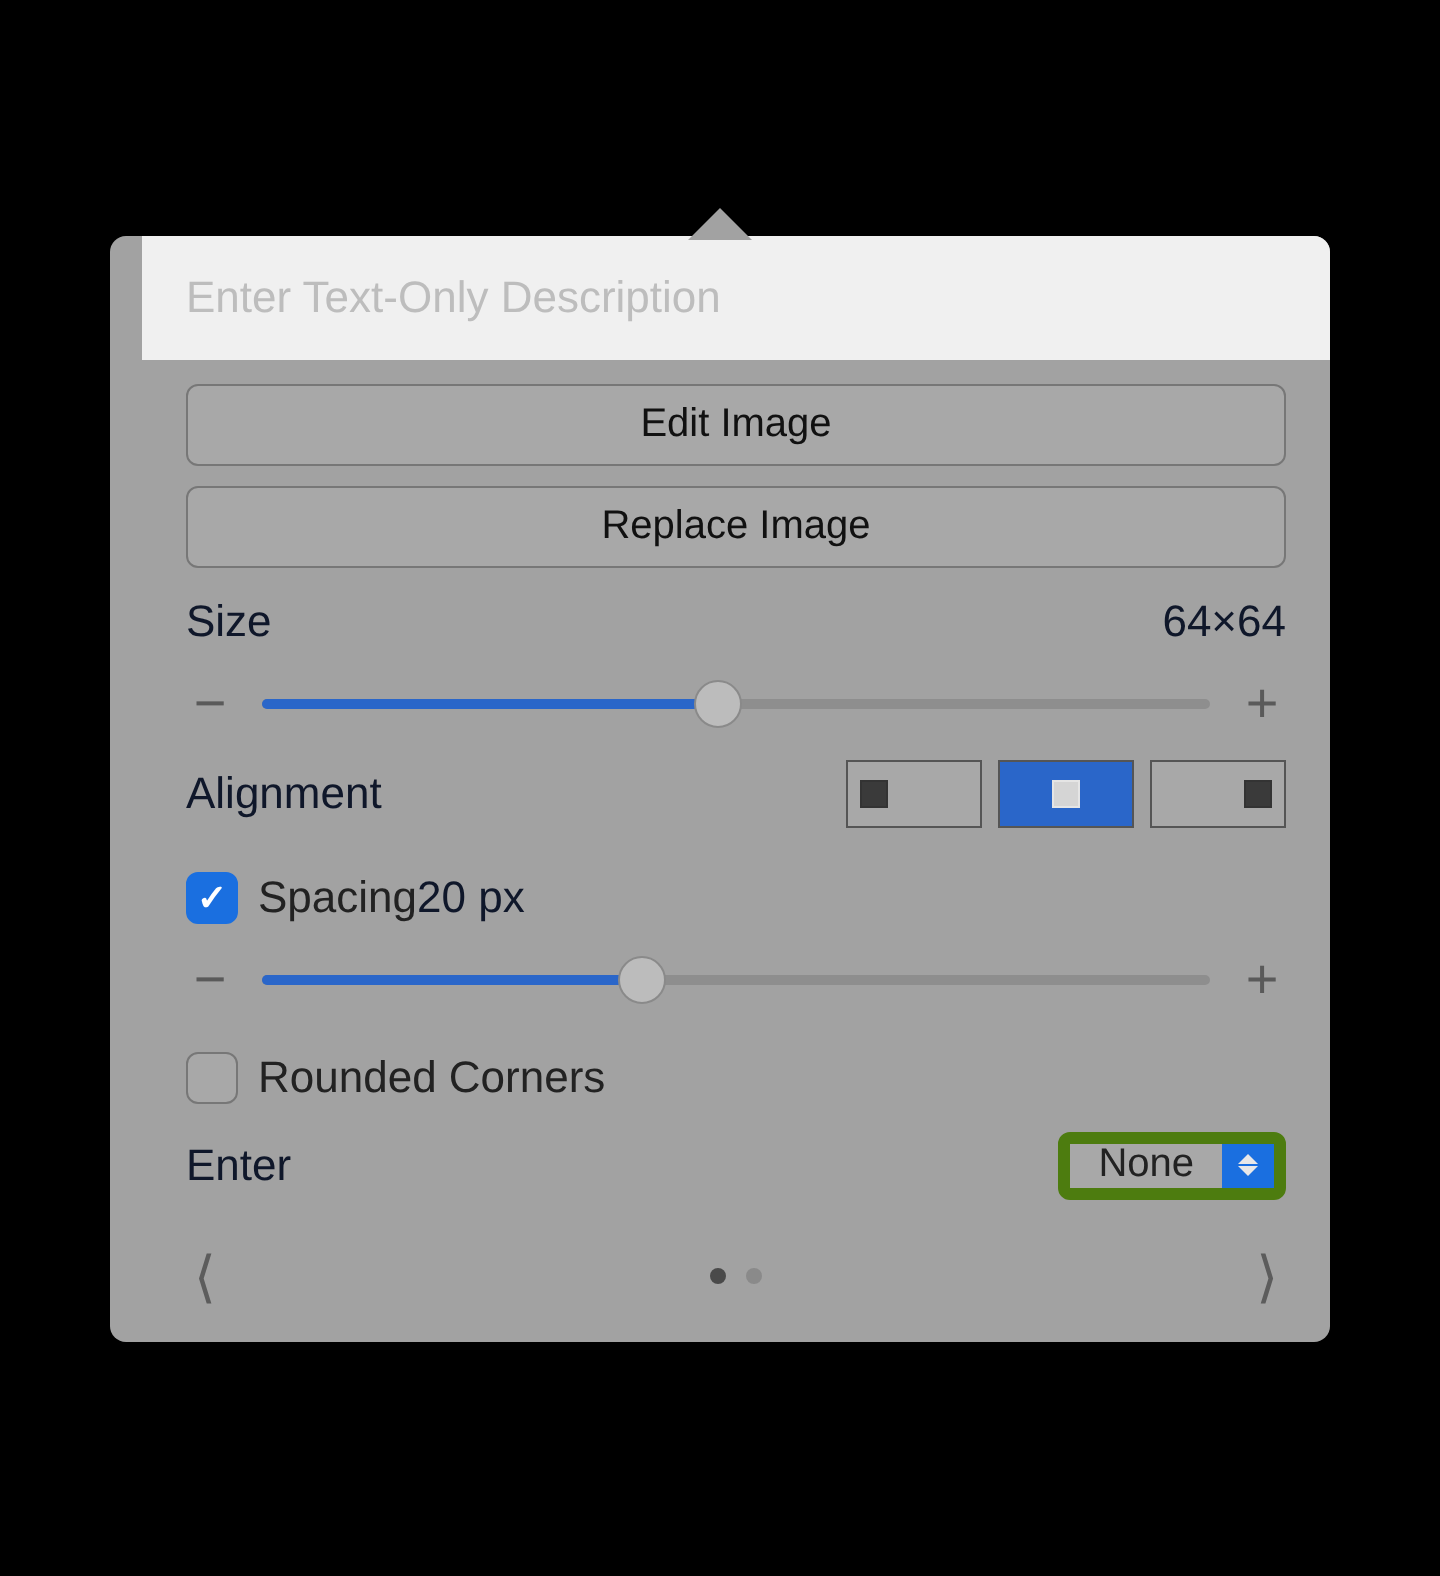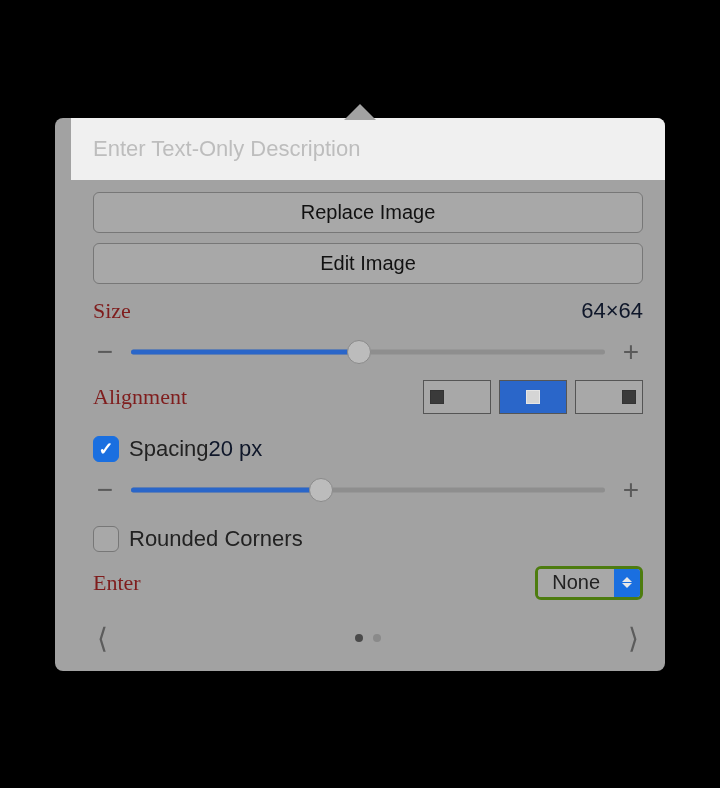--- a/index.html
+++ b/index.html
@@ -63,21 +63,21 @@
       margin-bottom: 10px;
       cursor: pointer;
     }
 
     .row {
       display: flex;
       align-items: center;
       justify-content: space-between;
       margin-top: 14px;
     }
-    .label { font-size: 22px; color: #7f1d1d; font-family: Liberation Serif, serif; }
+    .label { font-size: 22px; color: #0f172a; }
     .value { font-size: 22px; color: #0f172a; }
 
     .slider-row {
       display: flex;
       align-items: center;
       gap: 14px;
       margin-top: 14px;
     }
     .minus, .plus {
       font-size: 28px;
@@ -175,21 +175,21 @@
       display: flex;
       align-items: center;
       justify-content: space-between;
       margin-top: 14px;
     }
     .dropdown {
       display: flex;
       align-items: stretch;
       border-radius: 6px;
       overflow: hidden;
-      border: 3px solid #4d7c0f;
+      border: 6px solid #4d7c0f;
       cursor: pointer;
       height: 34px;
       justify-content: center;
     }
     .dropdown-label {
       background: #a8a8a8;
       padding: 0 14px;
       font-size: 20px;
       color: #222;
       display: flex;
@@ -239,22 +239,22 @@
 <div class="popover-wrap">
   <div class="popover-caret"></div>
   <div class="popover">
 
     <div class="desc-bar">
       <input class="desc-input" type="text" placeholder="Enter Text-Only Description" style="">
     </div>
 
     <div class="content">
 
+      <button class="btn">Edit Image</button>
       <button class="btn">Replace Image</button>
-      <button class="btn">Edit Image</button>
 
       <div class="row">
         <span class="label">Size</span>
         <span class="value">64×64</span>
       </div>
       <div class="slider-row">
         <span class="minus">−</span>
         <div class="slider">
           <div class="track"></div>
           <div class="fill" style="width:48%"></div>

